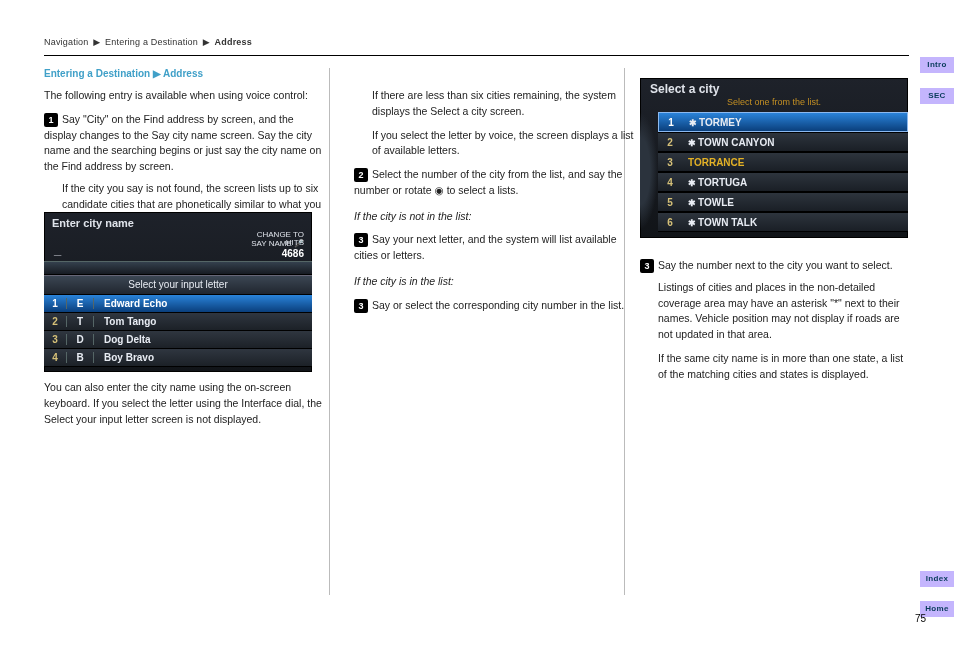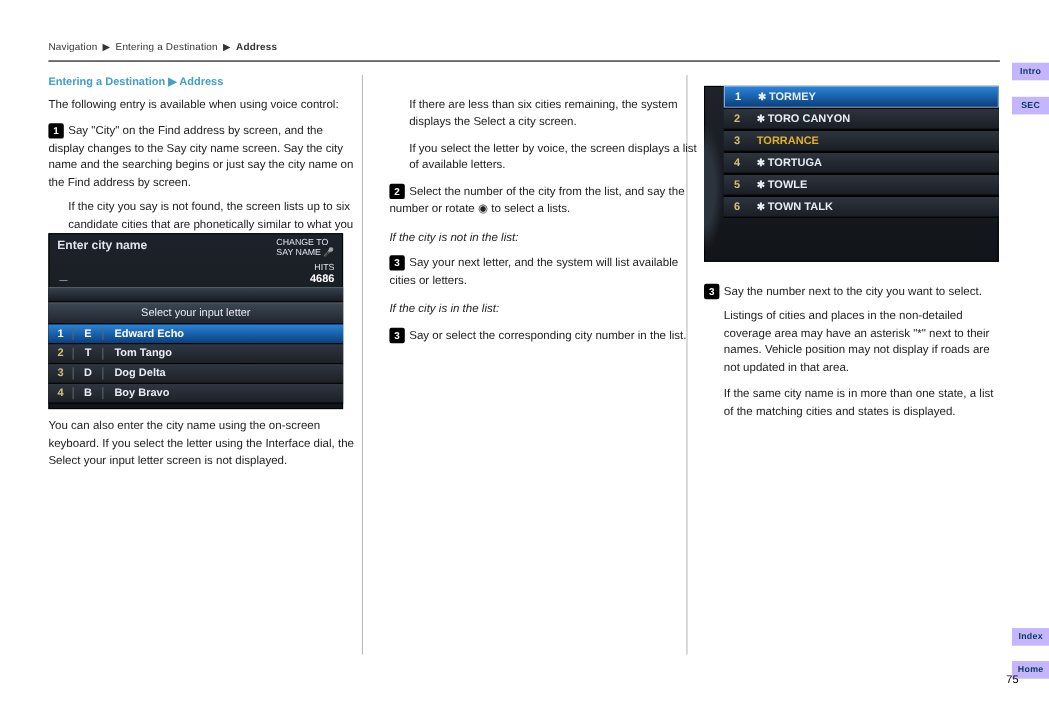--- a/index.html
+++ b/index.html
@@ -26,21 +26,21 @@
   .tab.intro{top:57px}
   .tab.sec{top:88px}
   .tab.index{bottom:63px}
   .tab.home{bottom:33px}
 
   
   .shot{position:absolute;box-shadow:0 0 0 1px #000 inset}
   .shot1{left:44px;top:212px;width:268px;height:160px;background:linear-gradient(#1e222a,#111418)}
   .shot1 .top{position:relative;color:#dfe3ea;font-size:11px;padding:5px 8px 0 8px;height:44px}
   .shot1 .top .ecn{font-weight:bold}
-  .shot1 .top .ct{position:absolute;right:8px;top:5px;font-size:8px;line-height:1.1}
+  .shot1 .top .ct{position:absolute;right:8px;top:19px;font-size:8px;text-align:right;line-height:1.1}
   .shot1 .top .hits{position:absolute;right:8px;top:27px;font-size:8px;text-align:right;line-height:1.1}
   .shot1 .top .hits b{display:block;font-size:10px;color:#fff}
   .shot1 .top .dash{position:absolute;left:10px;top:30px;color:#cfd3da;font-size:13px;font-weight:bold}
   .shot1 .kbbar{height:12px;background:linear-gradient(#34404d,#171b22);border-top:1px solid #566;border-bottom:1px solid #000}
   .shot1 .banner{height:18px;background:linear-gradient(#3b4653,#20262f);color:#e8ecf3;font-size:10px;line-height:18px;text-align:center;border-top:1px solid #667;border-bottom:1px solid #000}
   .shot1 .rows{}
   .shot1 .row{display:flex;align-items:center;height:17px;font-size:10px;color:#e8ecf3;border-bottom:1px solid #000;background:linear-gradient(#2f3640,#1c2127)}
   .shot1 .row.hl{background:linear-gradient(#2a83d9,#0a3f7c);color:#fff}
   .shot1 .row .n{width:22px;text-align:center;color:#d5c078;font-weight:bold;border-right:1px solid #566}
   .shot1 .row.hl .n{color:#fff}
@@ -129,28 +129,32 @@
   <p class="arrow">If you select the letter by voice, the screen displays a list of available letters.</p>
   <p class="step"><span class="lnum">2</span><span>Select the number of the city from the list, and say the number or rotate </span><span>◉</span><span> to select a lists.</span></p>
   <p style="margin-top:10px;font-style:italic">If the city is not in the list:</p>
   <p class="step"><span class="lnum">3</span><span>Say your next letter, and the system will list available cities or letters.</span></p>
   <p style="margin-top:10px;font-style:italic">If the city is in the list:</p>
   <p class="step"><span class="lnum">3</span><span>Say or select the corresponding city number in the list.</span></p>
 </div>
 
 <div class="shot shot2">
   <div class="left"></div>
+  <div class="hdr">
+    <span>Select a city</span>
+    <span class="sub">Select one from the list.</span>
+  </div>
   <div style="padding-left:18px">
     <div class="row hl">
           <span class="n">1</span>
           <span class="t star">TORMEY</span>
         </div>
     <div class="row">
           <span class="n">2</span>
-          <span class="t star">TORO CANYON</span>
+          <span class="t star">TOWN CANYON</span>
         </div>
     <div class="row">
           <span class="n">3</span>
           <span class="t sel">TORRANCE</span>
         </div>
     <div class="row">
           <span class="n">4</span>
           <span class="t star">TORTUGA</span>
         </div>
     <div class="row">

